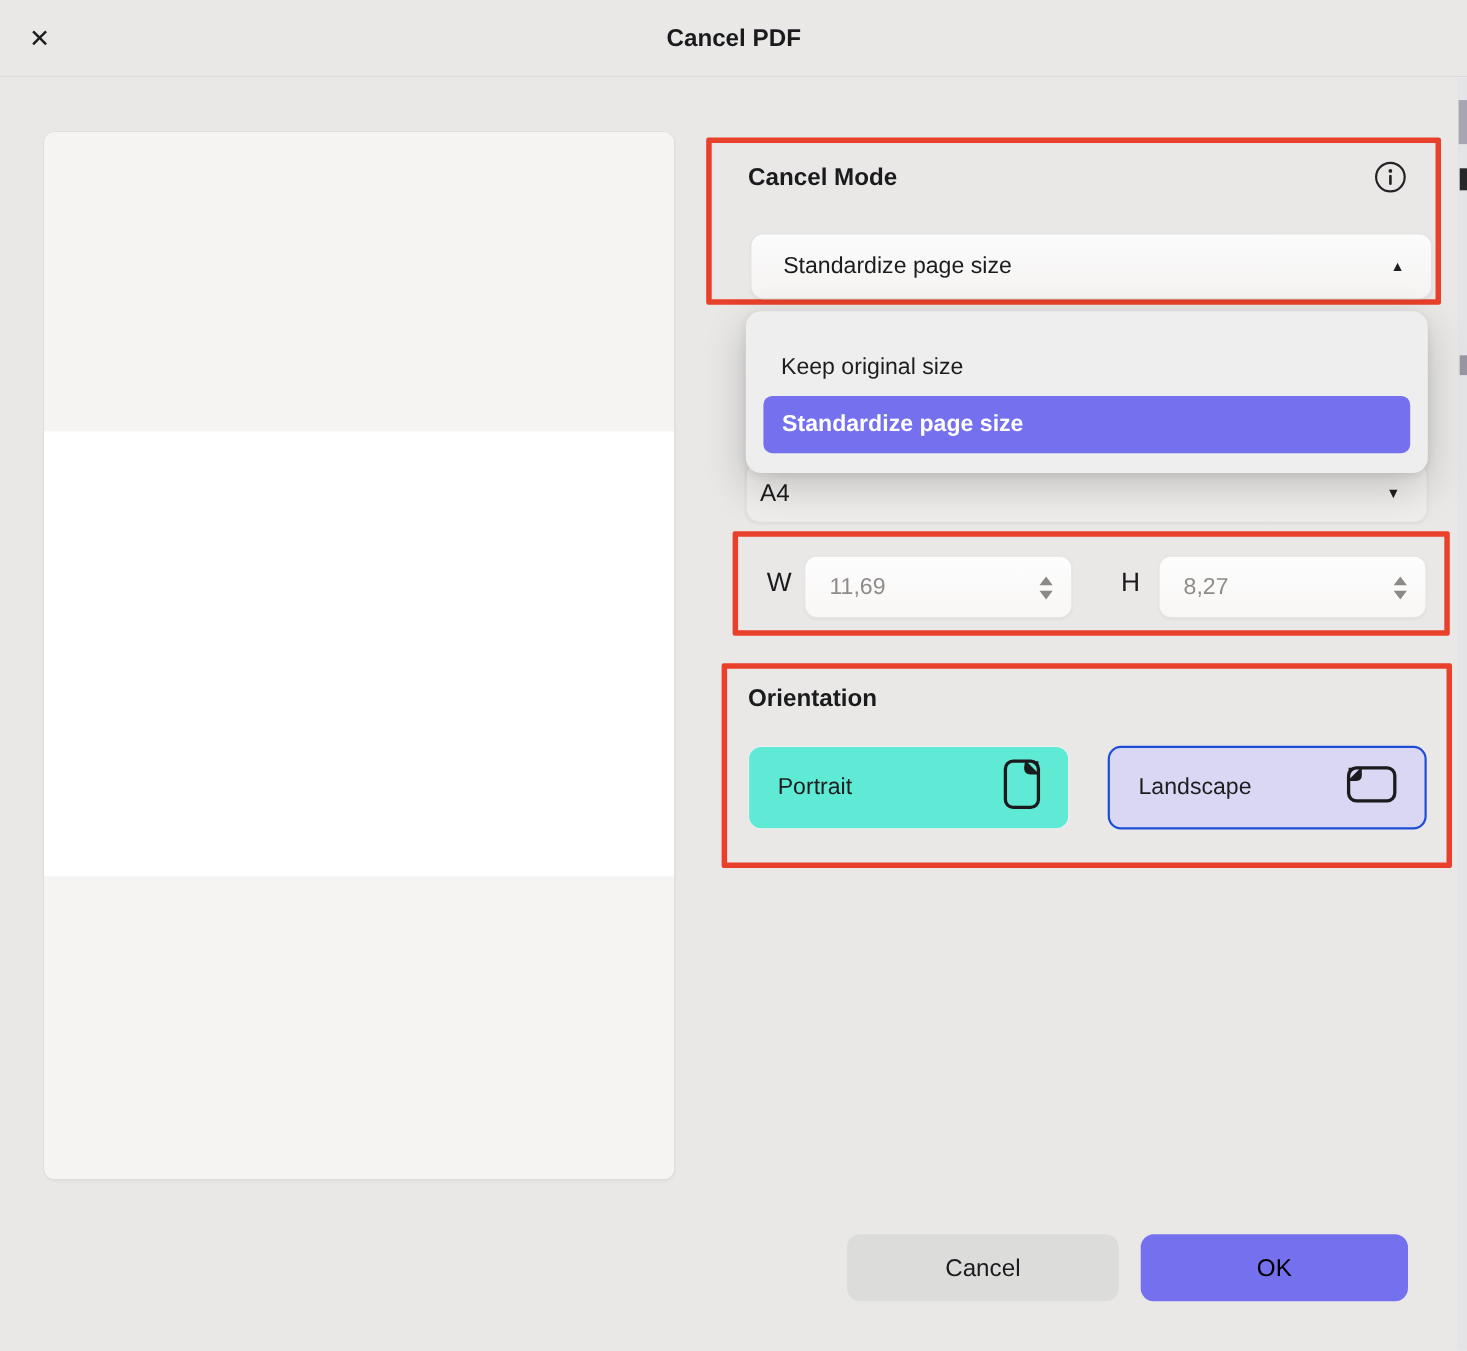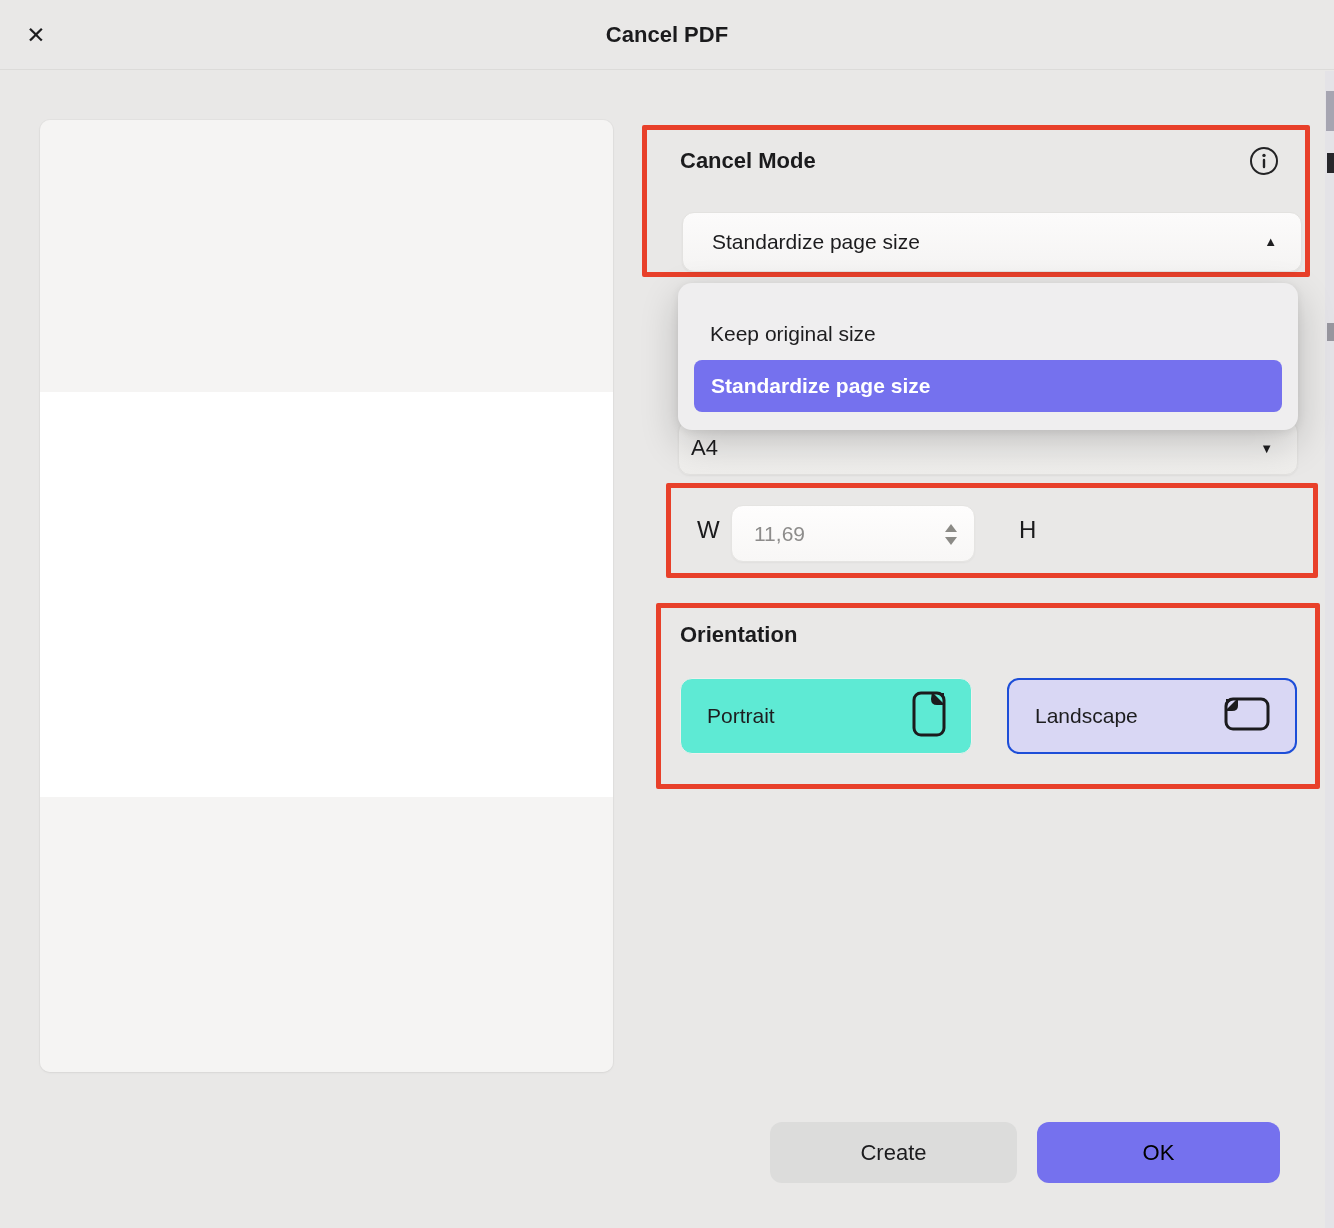--- a/index.html
+++ b/index.html
@@ -187,20 +187,27 @@
   <div class="red-box wh">
     <div class="dim-label w">W</div>
     <div class="num-field w">
       <span>11,69</span>
       <div class="stepper">
         <div class="tri up"></div>
         <div class="tri down"></div>
       </div>
     </div>
     <div class="dim-label h">H</div>
+    <div class="num-field h">
+      <span>8,27</span>
+      <div class="stepper">
+        <div class="tri up"></div>
+        <div class="tri down"></div>
+      </div>
+    </div>
   </div>
 
   <div class="red-box orientation">
     <div class="section-title orientation-title">Orientation</div>
 
     <div class="orient-btn portrait">
       <span>Portrait</span>
       <span>
         <svg width="36" height="48" viewBox="0 0 36 48">
           <rect x="3" y="3" width="30" height="42" rx="7" fill="none" stroke="#1b1b1d" stroke-width="3"></rect>
@@ -215,21 +222,21 @@
       <span>
         <svg width="48" height="36" viewBox="0 0 48 36">
           <rect x="3" y="3" width="42" height="30" rx="7" fill="none" stroke="#1b1b1d" stroke-width="3"></rect>
           <path d="M3 16 L3 3 L16 3 Q6 3 4 10 Z" fill="#1b1b1d"></path>
           <path d="M2 15 L15 2 L15 10 Q15 15 9 15 Z" fill="#1b1b1d"></path>
         </svg>
       </span>
     </div>
   </div>
 
-  <div class="btn cancel">Create</div>
+  <div class="btn cancel">Cancel</div>
   <div class="btn ok">OK</div>
 
   <div class="edge-sliver">
     <div class="edge-frag" style="left:1px; top:20px; width:8px; height:40px; background:#a6a5b1;"></div>
     <div class="edge-frag" style="left:2px; top:82px; width:7px; height:20px; background:#27272b;"></div>
     <div class="edge-frag" style="left:2px; top:252px; width:7px; height:18px; background:#98979f;"></div>
   </div>
 
 </div>
 

